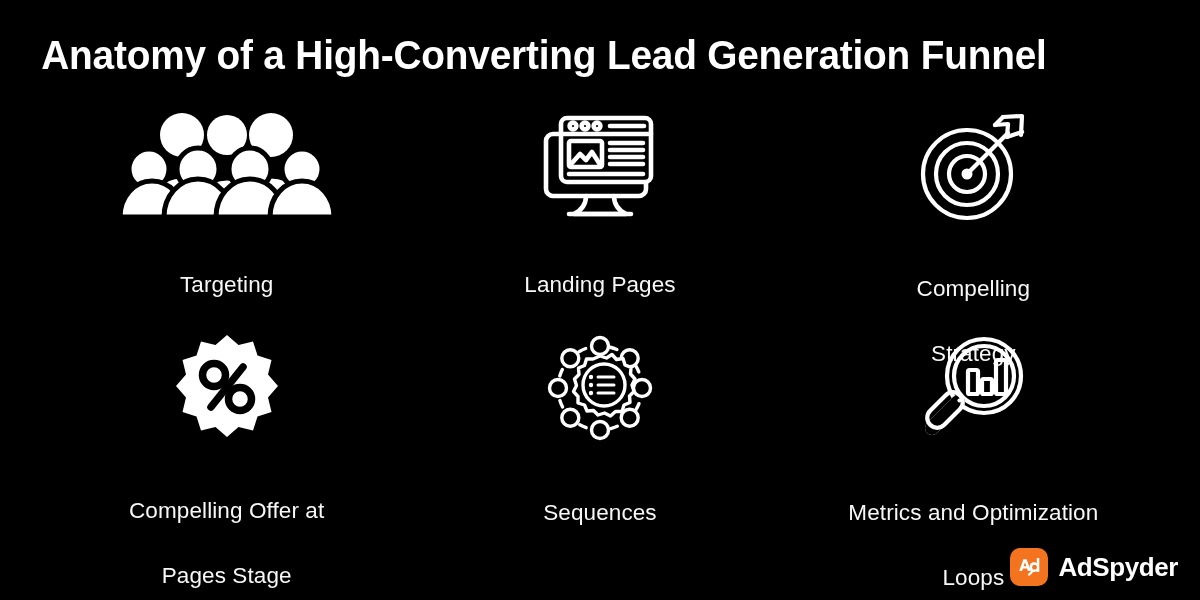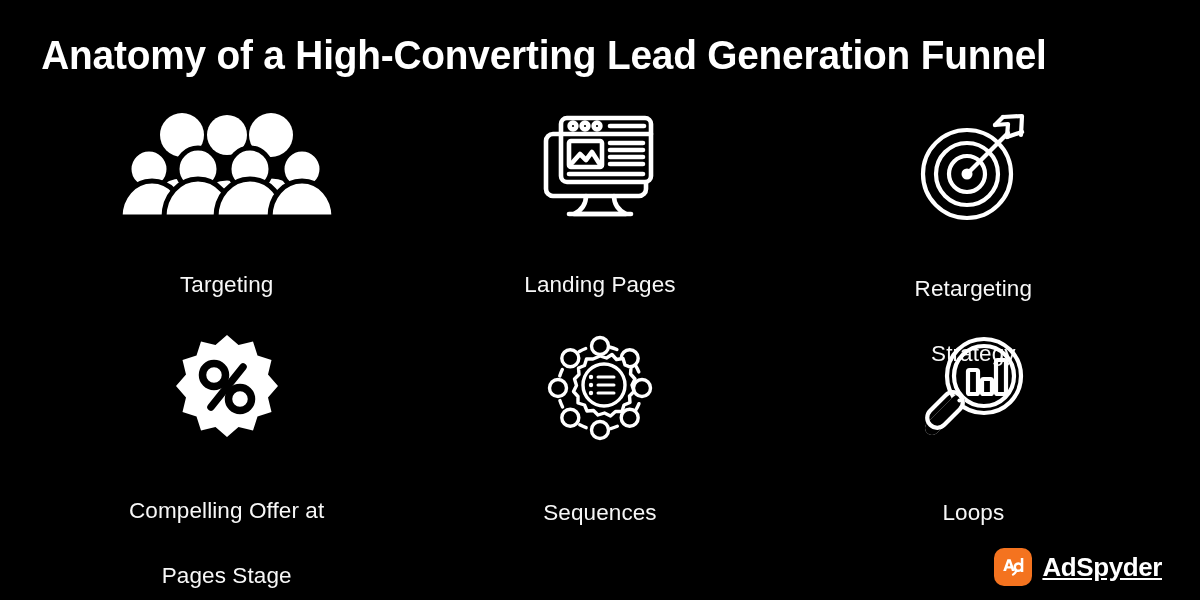--- a/index.html
+++ b/index.html
@@ -79,26 +79,25 @@
     white-space: pre-line;
   }
 
   
   .cell.row2 .icon-box { height: 110px; }
   .cell.row2 .caption { margin-top: 22px; }
 
   
   .brand {
     position: absolute;
-    right: 38px;
+    right: 22px;
     bottom: 14px;
     display: flex;
     align-items: center;
     gap: 10px;
-    text-decoration: underline;
   }
   .brand-mark {
     width: 38px;
     height: 38px;
     border-radius: 10px;
     background: #F4731F;
     display: flex;
     align-items: center;
     justify-content: center;
   }
@@ -199,21 +198,21 @@
 
           <path d="M50 62L91 21"></path>
 
           <path d="M78 13l13-1 -1 13"></path>
           <path d="M86 5l19-1 -1 19"></path>
           <path d="M78 13l8-8"></path>
           <path d="M90 25l15-5"></path>
         </svg>
       </div>
       <div class="caption">
-        <div>Retargeting</div>
+        <div>Compelling</div>
         <div>Strategy</div>
       </div>
     </div>
 
     <div class="cell row2">
       <div class="icon-box">
         <svg width="106" height="106" viewBox="0 0 106 106" fill="none">
 
           <path fill="#ffffff" d="
             M53 1 L64.5 11 L79 7.5 L83.5 21.5 L97.5 26 L94 40.5 L104 52
@@ -284,20 +283,21 @@
           <rect x="64" y="45" width="10" height="15" rx="1.6"></rect>
           <rect x="78" y="26" width="10" height="34" rx="1.6"></rect>
 
           <path d="M40 68L14 94" stroke-width="14"></path>
           <path d="M40 68L14 94" stroke-width="14" stroke="#000000"></path>
           <path d="M41.5 66.5a9.5 9.5 0 0 1 0 0"></path>
           <rect x="6" y="66" width="42" height="20" rx="10" transform="rotate(135 27 76)"></rect>
         </svg>
       </div>
       <div class="caption">
+        <div>Metrics and Optimization</div>
         <div>Loops</div>
       </div>
     </div>
 
   </div>
 
   <div class="brand">
     <div class="brand-mark">
       <svg width="24" height="22" viewBox="0 0 24 22" fill="none">
         <g fill="#ffffff">

